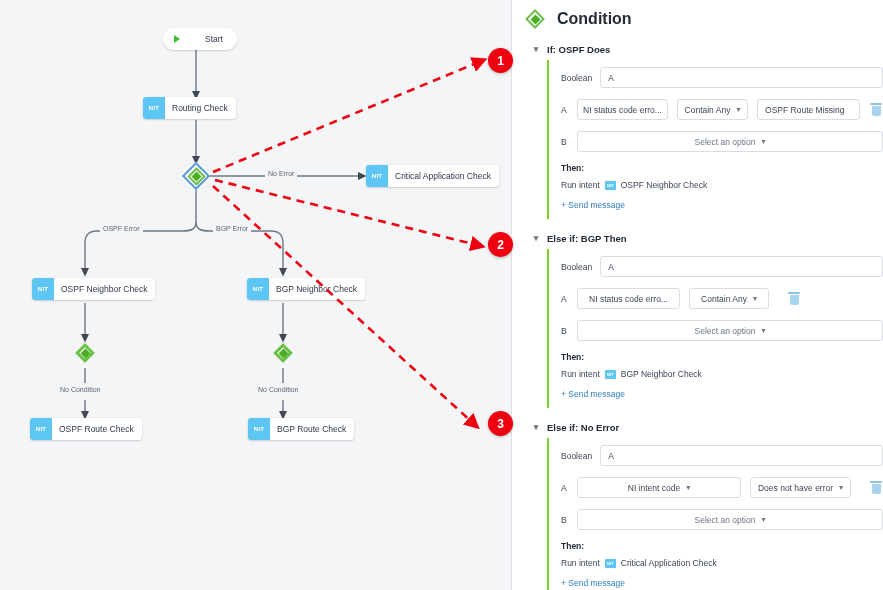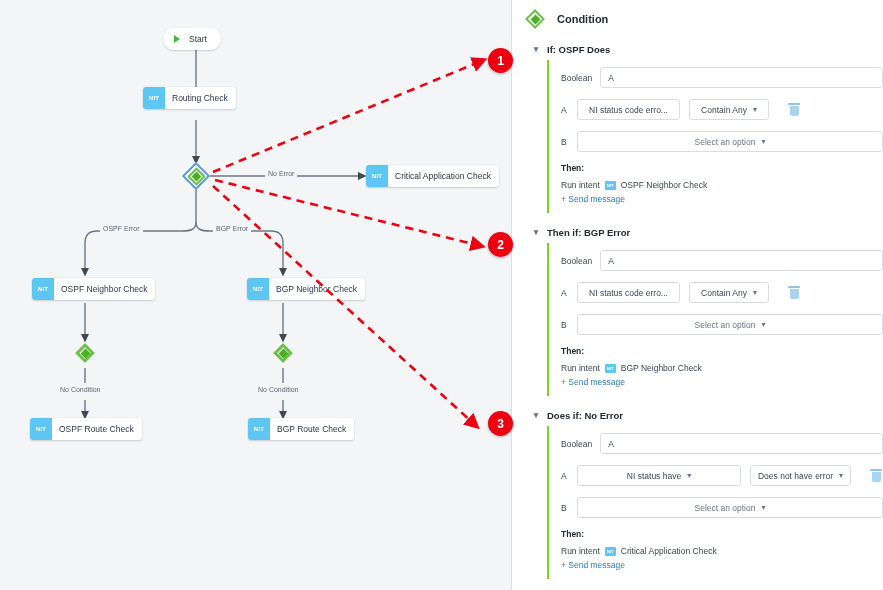--- a/index.html
+++ b/index.html
@@ -125,21 +125,21 @@
   .head-diamond {
     position: relative; width: 22px; height: 22px;
     display: flex; align-items: center; justify-content: center;
     margin-right: 11px;
   }
   .head-diamond i {
     position: absolute; transform: rotate(45deg);
   }
   .head-diamond .hd-out { width: 14px; height: 14px; border: 2.5px solid #6cc04a; background:#fff; }
   .head-diamond .hd-in  { width: 7px; height: 7px; background: #4caf21; }
-  .panel-title { font-size: 11px; font-weight: bold; color: #222b36; }
+  .panel-title { font-size: 16px; font-weight: bold; color: #222b36; }
 
   .cond-block { position: relative; padding-left: 17px; }
   .cond-head {
     display: flex; align-items: center;
     height: 22px;
     font-size: 9.5px; font-weight: bold; color: #222b36;
   }
   .chev {
     width: 12px; min-width: 12px;
     color: #6b7684; font-size: 9px;
@@ -204,21 +204,21 @@
   .intent-row { display: flex; align-items: center; font-size: 8.5px; color: #3c4755; }
   .intent-nit {
     width: 11px; height: 9px;
     background: #5ec6f2; color: #fff;
     font-size: 4px; font-weight: bold;
     display: flex; align-items: center; justify-content: center;
     margin: 0 5px; border-radius: 1px;
   }
   .sendmsg {
     font-size: 8.5px; color: #2f7dc4;
-    margin-top: 4px; cursor: pointer;
+    margin-top: 10px; cursor: pointer;
   }
 </style>
 </head>
 <body>
 
 <div id="app">
 
   <div id="canvas">
 
     <svg id="canvas-svg" width="512" height="590">
@@ -243,26 +243,26 @@
         <path d="M85,303 L85,338" marker-end="url(#arr)"></path>
         <path d="M85,368 L85,383"></path>
         <path d="M85,400 L85,415" marker-end="url(#arr)"></path>
 
         <path d="M283,303 L283,338" marker-end="url(#arr)"></path>
         <path d="M283,368 L283,383"></path>
         <path d="M283,400 L283,415" marker-end="url(#arr)"></path>
       </g>
     </svg>
 
-    <div class="start-node" style="left:163px; top:28px;">
+    <div class="start-node" style="left:163px; top:28px;gap:16px;">
       <span class="play-tri"></span>
       <span class="slabel">Start</span>
     </div>
 
-    <div class="node" style="left:143px; top:87px;">
+    <div class="node" style="left:143px; top:97px;">
       <span class="nit">NIT</span>
       <span class="nlabel">Routing Check</span>
     </div>
 
     <div class="diamond selected" style="left:183px; top:163px;">
       <span class="d-out"></span>
       <span class="d-mid"></span>
       <span class="d-in"></span>
     </div>
 
@@ -348,20 +348,21 @@
         </div>
         <div class="row">
           <span class="row-lbl ab">A</span>
           <span class="field sel f-a1">
             <span>NI status code erro...</span>
           </span>
           <span class="field sel f-a2">
             <span>Contain Any</span>
               <span class="cv">▾</span>
           </span>
+          <span class="field f-a3">OSPF Route Missing</span>
           <span class="trash">
               <i class="lid"></i>
               <i class="can"></i>
             </span>
         </div>
         <div class="row">
           <span class="row-lbl ab">B</span>
           <span class="field sel f-b muted">
             <span>Select an option</span>
               <span class="cv">▾</span>
@@ -373,21 +374,21 @@
           <span class="intent-nit">NIT</span>
           <span>OSPF Neighbor Check</span>
         </div>
         <div class="sendmsg">+ Send message</div>
       </div>
     </div>
 
     <div class="cond-block" style="margin-top:8px;">
       <div class="cond-head">
         <span class="chev">▾</span>
-        <span>Then if: BGP Error</span>
+        <span>Else if: BGP Then</span>
       </div>
       <div class="cond-body">
         <div class="row">
           <span class="row-lbl">Boolean</span>
           <span class="field f-boolean">A</span>
         </div>
         <div class="row">
           <span class="row-lbl ab">A</span>
           <span class="field sel f-a1">
             <span>NI status code erro...</span>
@@ -414,31 +415,31 @@
           <span class="intent-nit">NIT</span>
           <span>BGP Neighbor Check</span>
         </div>
         <div class="sendmsg">+ Send message</div>
       </div>
     </div>
 
     <div class="cond-block" style="margin-top:8px;">
       <div class="cond-head">
         <span class="chev">▾</span>
-        <span>Does if: No Error</span>
+        <span>Else if: No Error</span>
       </div>
       <div class="cond-body">
         <div class="row">
           <span class="row-lbl">Boolean</span>
           <span class="field f-boolean">A</span>
         </div>
         <div class="row">
           <span class="row-lbl ab">A</span>
           <span class="field sel f-a1-wide">
-            <span>NI status have</span>
+            <span>NI intent code</span>
               <span class="cv">▾</span>
           </span>
           <span class="field sel f-a2-wide">
             <span>Does not have error</span>
               <span class="cv">▾</span>
           </span>
           <span class="trash">
               <i class="lid"></i>
               <i class="can"></i>
             </span>

